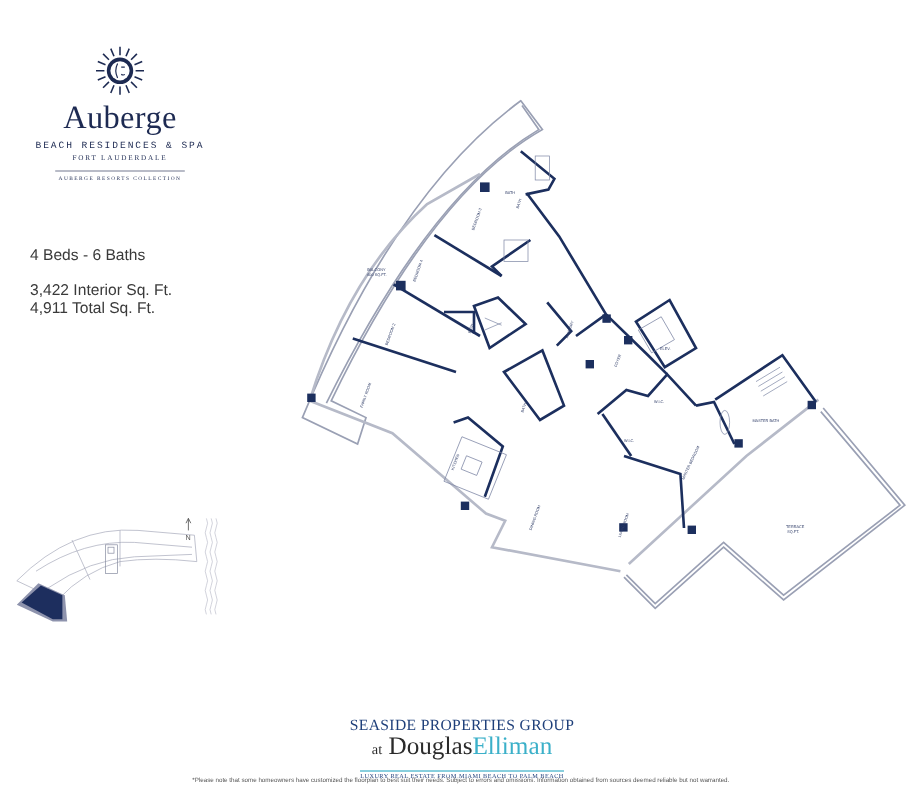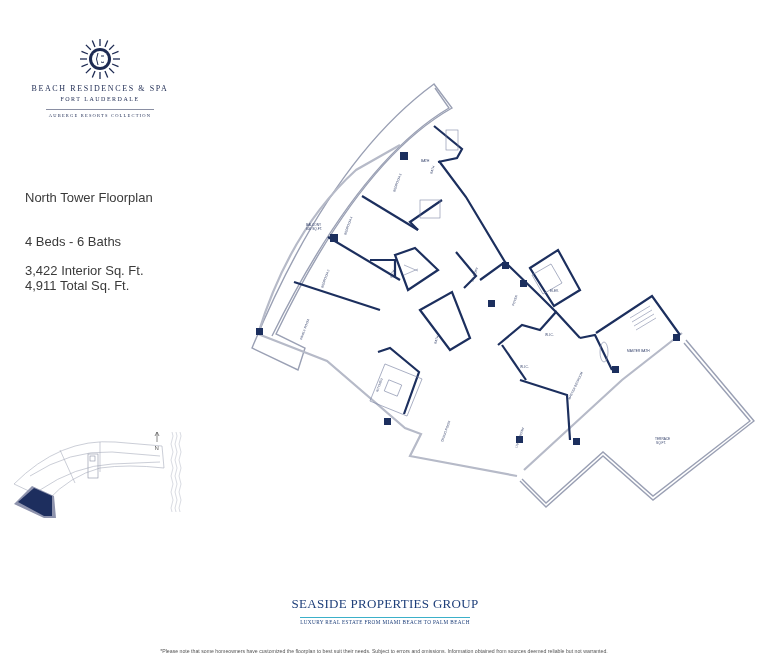--- a/index.html
+++ b/index.html
@@ -1,27 +1,27 @@
 <!DOCTYPE html>
 <html><head>
   <meta charset="utf-8">
   <style>
     html, body { margin: 0; padding: 0; background: #ffffff; }
     body { width: 768px; height: 664px; position: relative; overflow: hidden; font-family: "Liberation Sans", sans-serif; color: #2b2b2b; }
     .brand { position: absolute; left: 0; top: 38px; width: 200px; text-align: center; color: #1d2a52; }
     .brand .sun { display: block; margin: 0 auto; }
     .brand .name { font-family: "Liberation Serif", "DejaVu Serif", serif; font-size: 27px; line-height: 30px; margin-top: 3px; letter-spacing: 0.3px; }
-    .brand .sub1 { font-family: Liberation Serif, serif; font-size: 8px; letter-spacing: 1.6px; margin-top: 4px; }
+    .brand .sub1 { font-family: Liberation Mono, monospace; font-size: 8px; letter-spacing: 1.6px; margin-top: 4px; }
     .brand .sub2 { font-family: "Liberation Serif", serif; font-size: 6px; letter-spacing: 1.5px; margin-top: 3px; }
     .brand .rule { width: 108px; height: 1px; background: #8a8fa3; margin: 7px auto 3px; }
     .brand .sub3 { font-family: "Liberation Serif", serif; font-size: 4.5px; letter-spacing: 1.2px; }
     .info { position: absolute; left: 25px; top: 190px; width: 180px; color: #3a3a3a; }
     .info .t1 { font-size: 13px; line-height: 16px; }
     .info .t2 { font-size: 13px; line-height: 16px; margin-top: 16px; }
-    .info .t3 { font-size: 13px; line-height: 16px; margin-top: 28px; }
+    .info .t3 { font-size: 13px; line-height: 16px; margin-top: 15px; }
     .info .area { font-size: 13px; line-height: 15px; margin-top: 13px; }
     .keyplan { position: absolute; left: 0; top: 420px; width: 200px; height: 100px; }
     .plan { position: absolute; left: 190px; top: 40px; width: 578px; height: 520px; }
     .footer-logo { position: absolute; left: 230px; top: 598px; width: 310px; text-align: center; }
     .footer-logo .l1 { font-family: "Liberation Serif", serif; font-size: 13px; color: #1e3f7a; letter-spacing: 0.3px; line-height: 12px; }
     .footer-logo .l2 { font-family: "Liberation Serif", serif; font-size: 21px; line-height: 22px; color: #2b2b2b; }
     .footer-logo .l2 .at { font-size: 12px; }
     .footer-logo .l2 .ell { color: #3bb0c9; }
     .footer-logo .l3 { font-family: "Liberation Serif", serif; font-size: 5.2px; letter-spacing: 0.4px; color: #1e3f7a; border-top: 1px solid #3bb0c9; display: inline-block; padding-top: 1px; margin-top: 1px; }
     .disclaimer { position: absolute; left: 0; top: 648px; width: 768px; text-align: center; font-size: 5.2px; color: #555; }
@@ -47,28 +47,28 @@
         <line x1="28.7" y1="39.5" x2="26" y2="33.1"></line>
       <line x1="2.5" y1="13.3" x2="8.9" y2="16"></line>
         <line x1="2.5" y1="28.7" x2="8.9" y2="26"></line>
       <line x1="39.5" y1="13.3" x2="33.1" y2="16"></line>
         <line x1="39.5" y1="28.7" x2="33.1" y2="26"></line>
     </g>
     <circle cx="21" cy="21" r="11" fill="#1d2a52"></circle>
     <circle cx="21" cy="21" r="8" fill="#ffffff"></circle>
     <path d="M19 15 Q16 21 19 27 M22 18 h3 M22 24 q2 1 3 0" stroke="#1d2a52" stroke-width="1" fill="none"></path>
   </svg>
+  <div class="name">Auberge</div>
   <div class="sub1">BEACH RESIDENCES &amp; SPA</div>
   <div class="sub2">FORT LAUDERDALE</div>
   <div class="rule"></div>
   <div class="sub3">AUBERGE RESORTS COLLECTION</div>
 </div>
 
 <div class="info">
-  <div class="t1">North Tower Floorplan</div>
   <div class="t3">4 Beds - 6 Baths</div>
   <div class="area">
     <div>3,422 Interior Sq. Ft.</div>
     <div>4,911 Total Sq. Ft.</div>
   </div>
 </div>
 
 <svg class="keyplan" viewBox="0 0 200 100">
   <g fill="none" stroke="#a8acbc" stroke-width="0.6">
     <path d="M14 64 Q60 18 115 22 L162 26 L164 48 Q128 44 100 48 Q70 56 48 80 Z"></path>
@@ -176,16 +176,20 @@
     <text class="rl" x="520" y="368">W.I.C.</text>
     <text class="rl" x="570" y="400" transform="rotate(-65 570 400)">MASTER BEDROOM</text>
     <text class="rl" x="627" y="352">MASTER BATH</text>
     <text class="rl" x="655" y="440">TERRACE</text>
     <text class="rl" x="656" y="444">SQ.FT.</text>
   </g>
 </svg>
 
 <div class="footer-logo">
   <div class="l1">SEASIDE PROPERTIES GROUP</div>
+  <div class="l2">
+    <span class="at">at</span>
+    <span>Douglas</span><span class="ell">Elliman</span>
+  </div>
   <div class="l3">LUXURY REAL ESTATE FROM MIAMI BEACH TO PALM BEACH</div>
 </div>
 
 <div class="disclaimer">*Please note that some homeowners have customized the floorplan to best suit their needs. Subject to errors and omissions. Information obtained from sources deemed reliable but not warranted.</div>
 
 </body></html>

